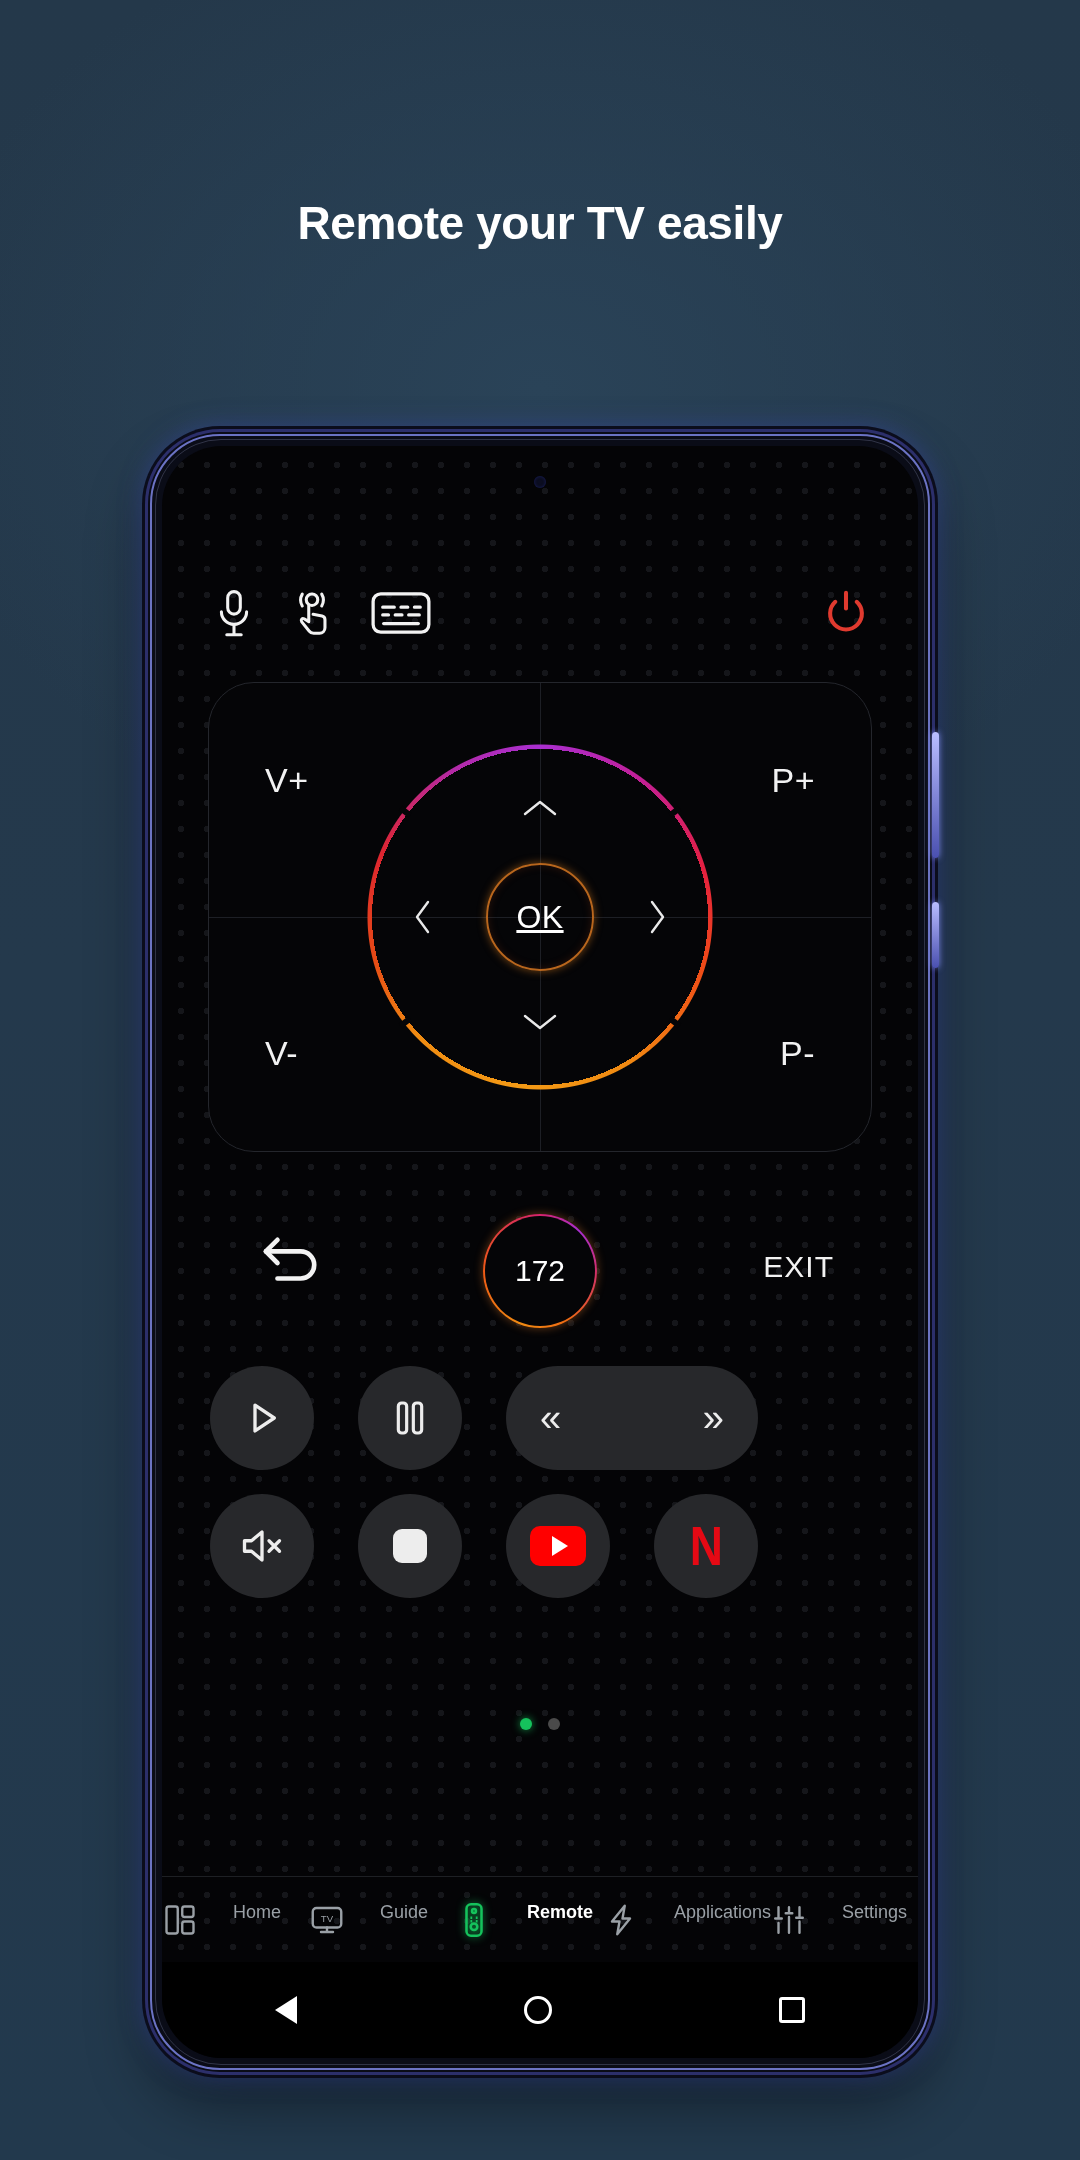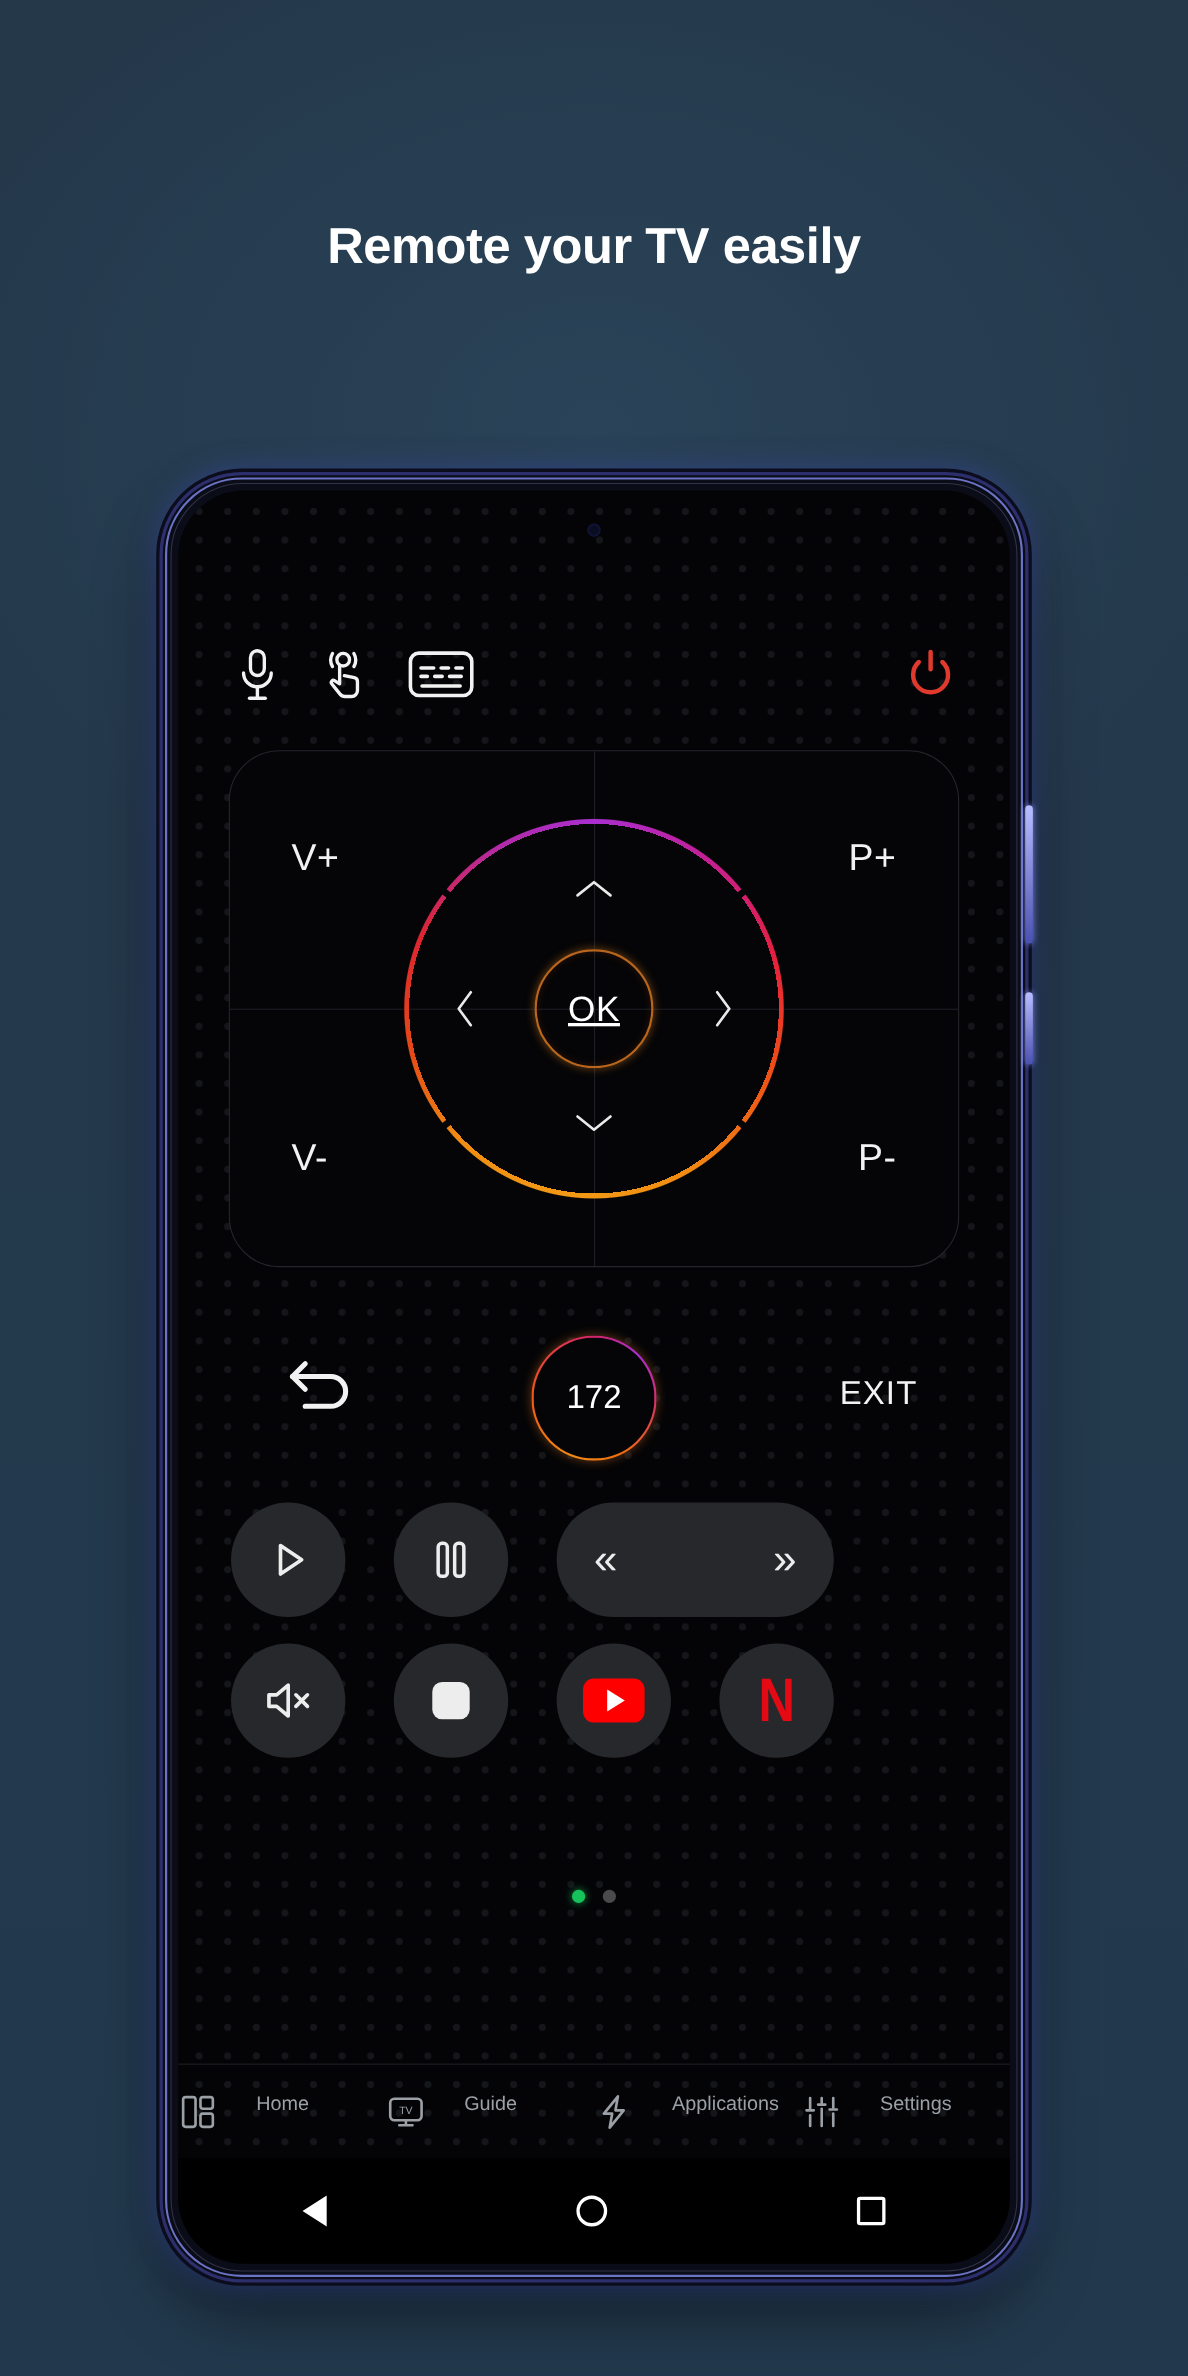--- a/index.html
+++ b/index.html
@@ -392,20 +392,29 @@
         <span class="navlbl">Home</span>
       </div>
       <div class="navitem">
         <svg width="36" height="36" viewBox="0 0 24 24" fill="none" stroke="#9aa0a6" stroke-width="1.6" stroke-linecap="round">
           <rect x="2.5" y="4" width="19" height="13" rx="2.5"></rect>
           <path d="M12 17v3M8 20h8"></path>
           <text x="12" y="13" font-size="6.4" fill="#9aa0a6" stroke="none" text-anchor="middle" font-family="Liberation Sans">TV</text>
         </svg>
         <span class="navlbl">Guide</span>
       </div>
+      <div class="navitem active">
+        <svg width="36" height="36" viewBox="0 0 24 24" fill="none" stroke="#15c25c" stroke-width="1.7" style="filter:drop-shadow(0 0 4px rgba(21,194,92,.8))">
+          <rect x="7" y="1.5" width="10" height="21" rx="3"></rect>
+          <circle cx="12" cy="6" r="1.3"></circle>
+          <circle cx="12" cy="16.5" r="2.2"></circle>
+          <path d="M9.6 10.5h1.2M13.2 10.5h1.2M9.6 12.8h1.2M13.2 12.8h1.2"></path>
+        </svg>
+        <span class="navlbl">Remote</span>
+      </div>
       <div class="navitem">
         <svg width="36" height="36" viewBox="0 0 24 24" fill="none" stroke="#9aa0a6" stroke-width="1.6" stroke-linejoin="round">
           <path d="M14.5 2.5L6 13h5l-1.5 8.5L18 11h-5z"></path>
         </svg>
         <span class="navlbl">Applications</span>
       </div>
       <div class="navitem">
         <svg width="36" height="36" viewBox="0 0 24 24" fill="none" stroke="#9aa0a6" stroke-width="1.6" stroke-linecap="round">
           <path d="M5 3.5v7M12 3.5v3M19 3.5v6"></path>
           <path d="M5 14v6.5M12 10v10.5M19 13v7.5"></path>

